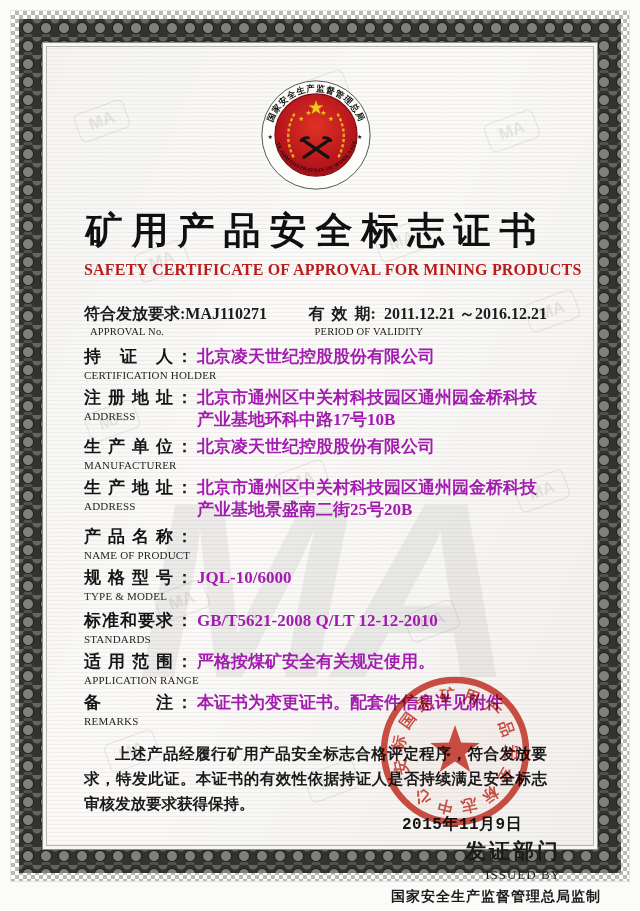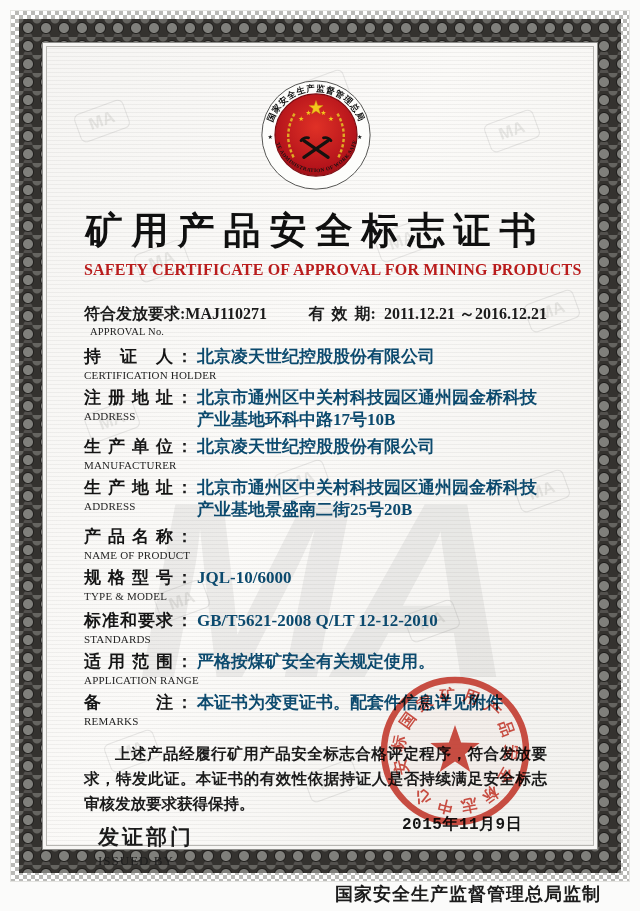--- a/index.html
+++ b/index.html
@@ -88,41 +88,41 @@
   
   .fields { margin-top:9px; }
   .row { display:flex; align-items:flex-start; margin-bottom:5px; }
   .lbl { width:89px; flex:0 0 89px; }
   .lbl .cn {
     display:block; font-size:17px; font-weight:bold; line-height:22px;
     text-align:justify; text-align-last:justify; color:#151515;
   }
   .lbl .en { display:block; font-size:11px; line-height:14px; letter-spacing:.2px; color:#242424; white-space:nowrap; }
   .colon { font-size:17px; font-weight:bold; line-height:22px; margin:0 4px 0 3px; }
-  .val { flex:1; font-size:17px; font-weight:bold; line-height:22px; color:#0c4a6e; }
+  .val { flex:1; font-size:17px; font-weight:bold; line-height:22px; color:#a21caf; }
   .row-std { margin-top:7px; }
 
   .statement {
     margin-top:13px; font-size:15.5px; font-weight:600; line-height:25px;
     text-align:justify; text-indent:2em; color:#1a1a1a;
   }
 
-  .issued { margin-top:7px; text-align:left; transform:translateX(14px); }
+  .issued { margin-top:21px; text-align:right; transform:translateX(14px); }
   .issued-cn { font-size:21px; font-weight:bold; letter-spacing:3px; }
   .issued-en { font-size:13px; letter-spacing:1px; margin-top:2px; color:#1d1d1d; }
 
   .seal-wrap { position:absolute; left:332px; top:628px; width:154px; height:154px; mix-blend-mode:multiply; opacity:.9; }
   .issue-date {
     position:absolute; left:356px; top:768px;
     font-size:16px; font-weight:bold; letter-spacing:.5px; color:#141414; white-space:nowrap;font-family:Liberation Mono, monospace;
   }
 
   .footer-note {
     position:absolute; right:39px; bottom:5px;
-    font-size:18px; font-weight:bold; letter-spacing:1px; color:#1c1c1c; z-index:3;
+    font-size:14px; font-weight:bold; letter-spacing:1px; color:#1c1c1c; z-index:3;
   }
 </style>
 </head>
 <body>
 
 <div class="page">
   <div class="frame-zigzag"></div>
   <div class="frame-band"></div>
   <div class="frame-gap"></div>
   <div class="inner"></div>
@@ -192,20 +192,21 @@
       <div class="hdr-left">
         <div class="hdr-cnline">
           <span>符合发放要求</span><span>:</span><span class="hdr-val">MAJ110271</span>
         </div>
         <div class="hdr-en">APPROVAL No.</div>
       </div>
       <div class="hdr-right">
         <div class="hdr-cnline">
           <span class="just">有效期</span><span>:</span>&nbsp;&nbsp;<span class="hdr-val">2011.12.21 ～2016.12.21</span>
         </div>
+        <div class="hdr-en">PERIOD OF VALIDITY</div>
       </div>
     </div>
 
     <div class="fields">
       <div class="row">
         <div class="lbl">
             <span class="cn">持证人</span>
             <span class="en">CERTIFICATION HOLDER</span>
           </div>
         <span class="colon">：</span>

